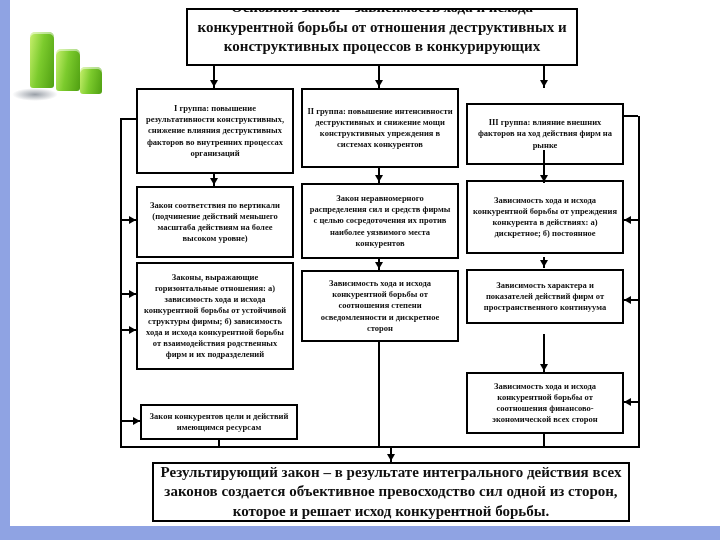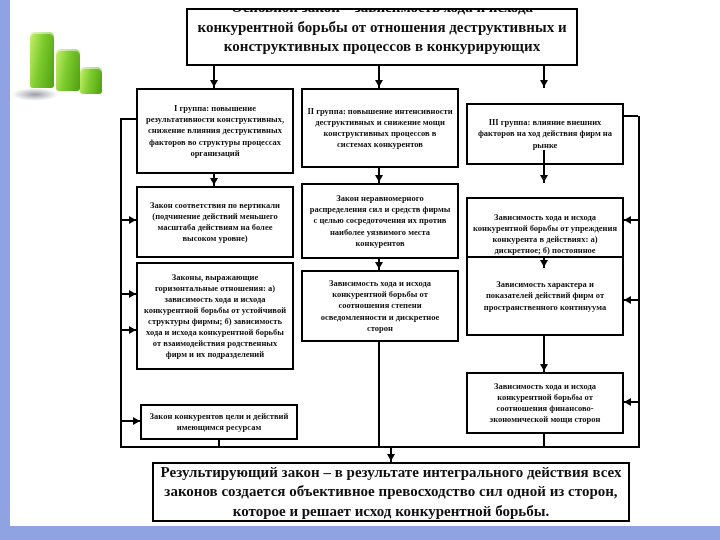--- a/index.html
+++ b/index.html
@@ -40,33 +40,33 @@
   <div class="logo">
     <div class="shadow"></div>
     <div class="bar b1"></div>
     <div class="bar b2"></div>
     <div class="bar b3"></div>
   </div>
 
   <div class="diagram" id="diagram">
     <div class="box fs10" style="left:186px;top:8px;width:392px;height:58px">Основной закон – зависимость хода и исхода конкурентной борьбы от отношения деструктивных и конструктивных процессов в конкурирующих системах.</div>
 
-    <div class="box" style="left:136px;top:88px;width:158px;height:86px">I группа: повышение результативности конструктивных, снижение влияния деструктивных факторов во структуры процессах организаций</div>
-    <div class="box" style="left:301px;top:88px;width:158px;height:80px">II группа: повышение интенсивности деструктивных и снижение мощи конструктивных процессов в системах конкурентов</div>
+    <div class="box" style="left:136px;top:88px;width:158px;height:86px">I группа: повышение результативности конструктивных, снижение влияния деструктивных факторов во внутренних процессах организаций</div>
+    <div class="box" style="left:301px;top:88px;width:158px;height:80px">II группа: повышение интенсивности деструктивных и снижение мощи конструктивных упреждения в системах конкурентов</div>
     <div class="box" style="left:466px;top:103px;width:158px;height:62px">III группа: влияние внешних факторов на ход действия фирм на рынке</div>
 
     <div class="box" style="left:136px;top:186px;width:158px;height:72px">Закон соответствия по вертикали (подчинение действий меньшего масштаба действиям на более высоком уровне)</div>
     <div class="box" style="left:301px;top:183px;width:158px;height:76px">Закон неравномерного распределения сил и средств фирмы с целью сосредоточения их против наиболее уязвимого места конкурентов</div>
-    <div class="box" style="left:466px;top:197px;width:158px;height:74px">Зависимость хода и исхода конкурентной борьбы от упреждения конкурента в действиях: а) дискретное; б) постоянное</div>
+    <div class="box" style="left:466px;top:180px;width:158px;height:74px">Зависимость хода и исхода конкурентной борьбы от упреждения конкурента в действиях: а) дискретное; б) постоянное</div>
 
     <div class="box ta-left" style="left:136px;top:262px;width:158px;height:108px">Законы, выражающие горизонтальные отношения: а) зависимость хода и исхода конкурентной борьбы от устойчивой структуры фирмы; б) зависимость хода и исхода конкурентной борьбы от взаимодействия родственных фирм и их подразделений</div>
     <div class="box" style="left:301px;top:270px;width:158px;height:72px">Зависимость хода и исхода конкурентной борьбы от соотношения степени осведомленности и дискретное сторон</div>
-    <div class="box" style="left:466px;top:256px;width:158px;height:80px">Зависимость характера и показателей действий фирм от пространственного континуума</div>
+    <div class="box" style="left:466px;top:269px;width:158px;height:55px">Зависимость характера и показателей действий фирм от пространственного континуума</div>
 
-    <div class="box" style="left:466px;top:372px;width:158px;height:62px">Зависимость хода и исхода конкурентной борьбы от соотношения финансово-экономической мощи сторон</div>
+    <div class="box" style="left:466px;top:372px;width:158px;height:62px">Зависимость хода и исхода конкурентной борьбы от соотношения финансово-экономической всех сторон</div>
     <div class="box" style="left:140px;top:404px;width:158px;height:36px">Закон конкурентов цели и действий имеющимся ресурсам</div>
 
     <div class="box fs10" style="left:152px;top:462px;width:478px;height:60px">Результирующий закон – в результате интегрального действия всех законов создается объективное превосходство сил одной из сторон, которое и решает исход конкурентной борьбы.</div>
   <div class="cline" style="left: 213px; top: 66px; width: 2px; height: 22px;"></div>
       <div class="cline" style="left: 378px; top: 66px; width: 2px; height: 22px;"></div>
       <div class="cline" style="left: 543px; top: 66px; width: 2px; height: 22px;"></div>
       <div class="cline" style="left: 120px; top: 118px; width: 2px; height: 330px;"></div>
       <div class="cline" style="left: 120px; top: 118px; width: 16px; height: 2px;"></div>
       <div class="cline" style="left: 120px; top: 219px; width: 16px; height: 2px;"></div>
       <div class="cline" style="left: 120px; top: 293px; width: 16px; height: 2px;"></div>

